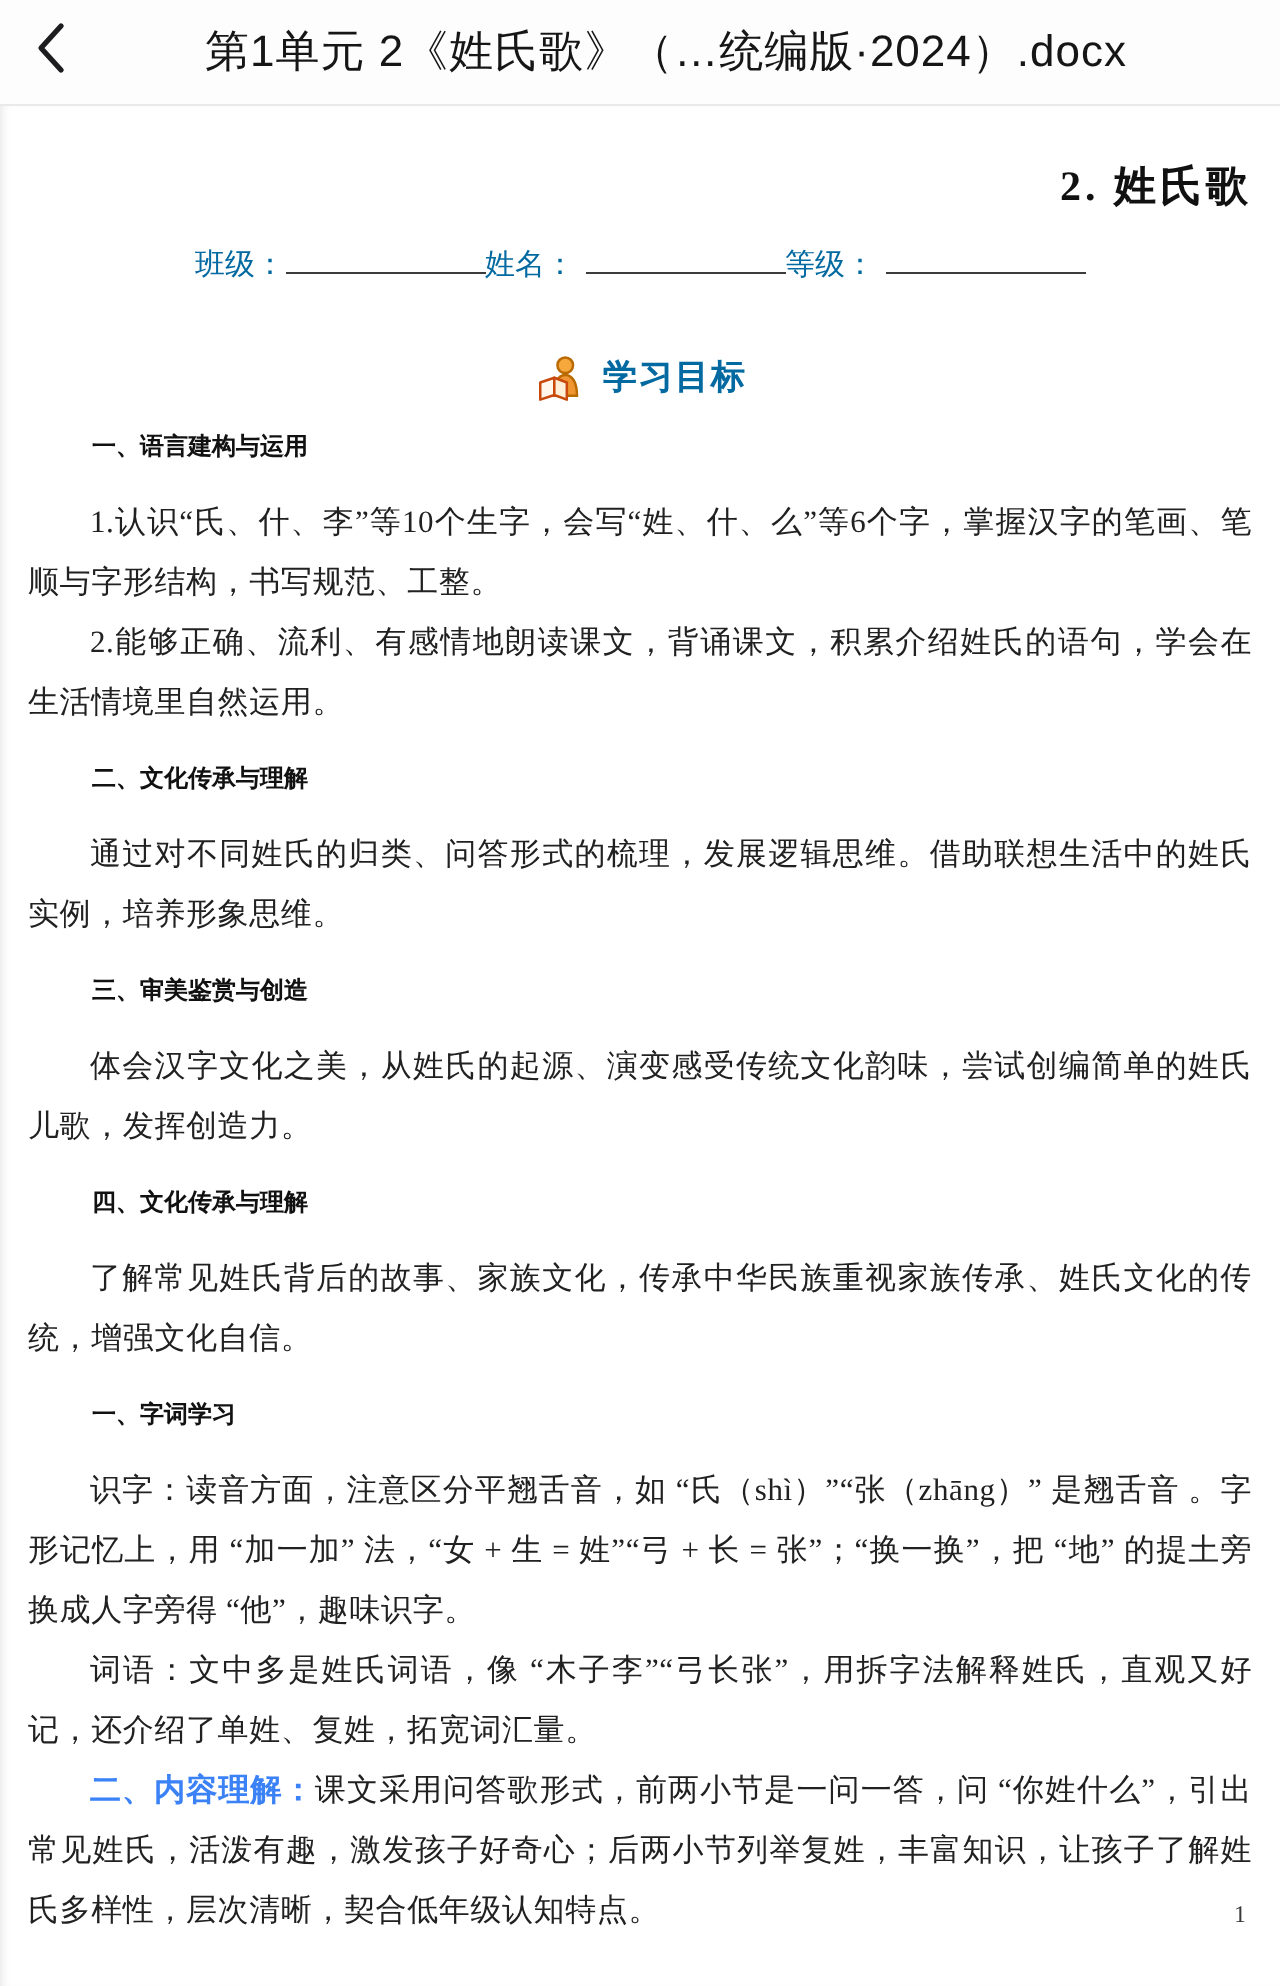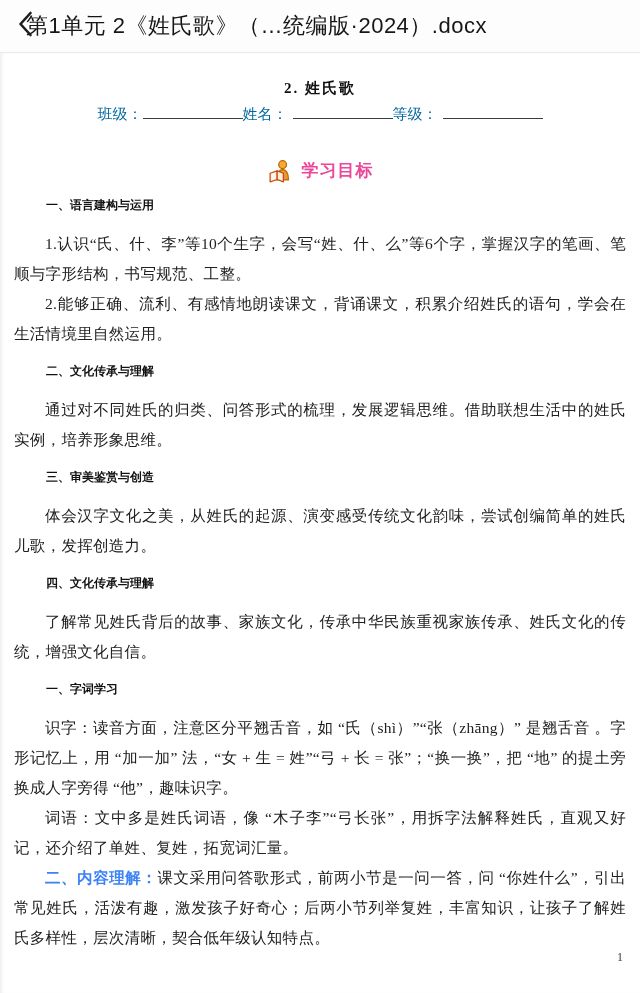--- a/index.html
+++ b/index.html
@@ -12,20 +12,21 @@
   body { position: relative; }
 
   
   .topbar {
     position: relative;
     height: 52px;
     background: #fdfdfd;
     border-bottom: 1px solid #e9e9e9;
     display: flex;
     align-items: center;
+    justify-content: center;
   }
   .back-button {
     position: absolute;
     left: 8px; top: 0;
     height: 100%;
     display: flex;
     align-items: center;
     padding: 0 10px;
     cursor: pointer;
   }
@@ -41,23 +42,23 @@
 
   
   .page {
     position: relative;
     padding: 24px 14px 0;
     box-shadow: inset 3px 0 4px -2px rgba(0,0,0,0.10);
     min-height: 941px;
     box-sizing: border-box;
   }
   .doc-title {
-    margin: 2px 0 5px;
-    text-align: center;
-    font-size: 15px;
+    margin: 2px 0 14px;
+    text-align: right;
+    font-size: 21px;
     font-weight: bold;
     color: #111;
     letter-spacing: 2px;
   }
   .info-line {
     text-align: center;
     font-size: 15px;
     color: #0369a1;
     white-space: nowrap;
   }
@@ -71,21 +72,21 @@
 
   .section-header {
     display: flex;
     align-items: center;
     justify-content: center;
     gap: 10px;
     margin: 34px 0 6px;
     font-family: "Liberation Sans", "DejaVu Sans", sans-serif;
     font-weight: bold;
     font-size: 17px;
-    color: #ec4899;
+    color: #0369a1;
     letter-spacing: 1px;
   }
   .section-header.second { margin-top: 8px; }
   .section-header svg { display: block; }
 
   .sub {
     margin: 8px;
     font-family: Liberation Mono, monospace;
     font-weight: bold;
     font-size: 12px;

